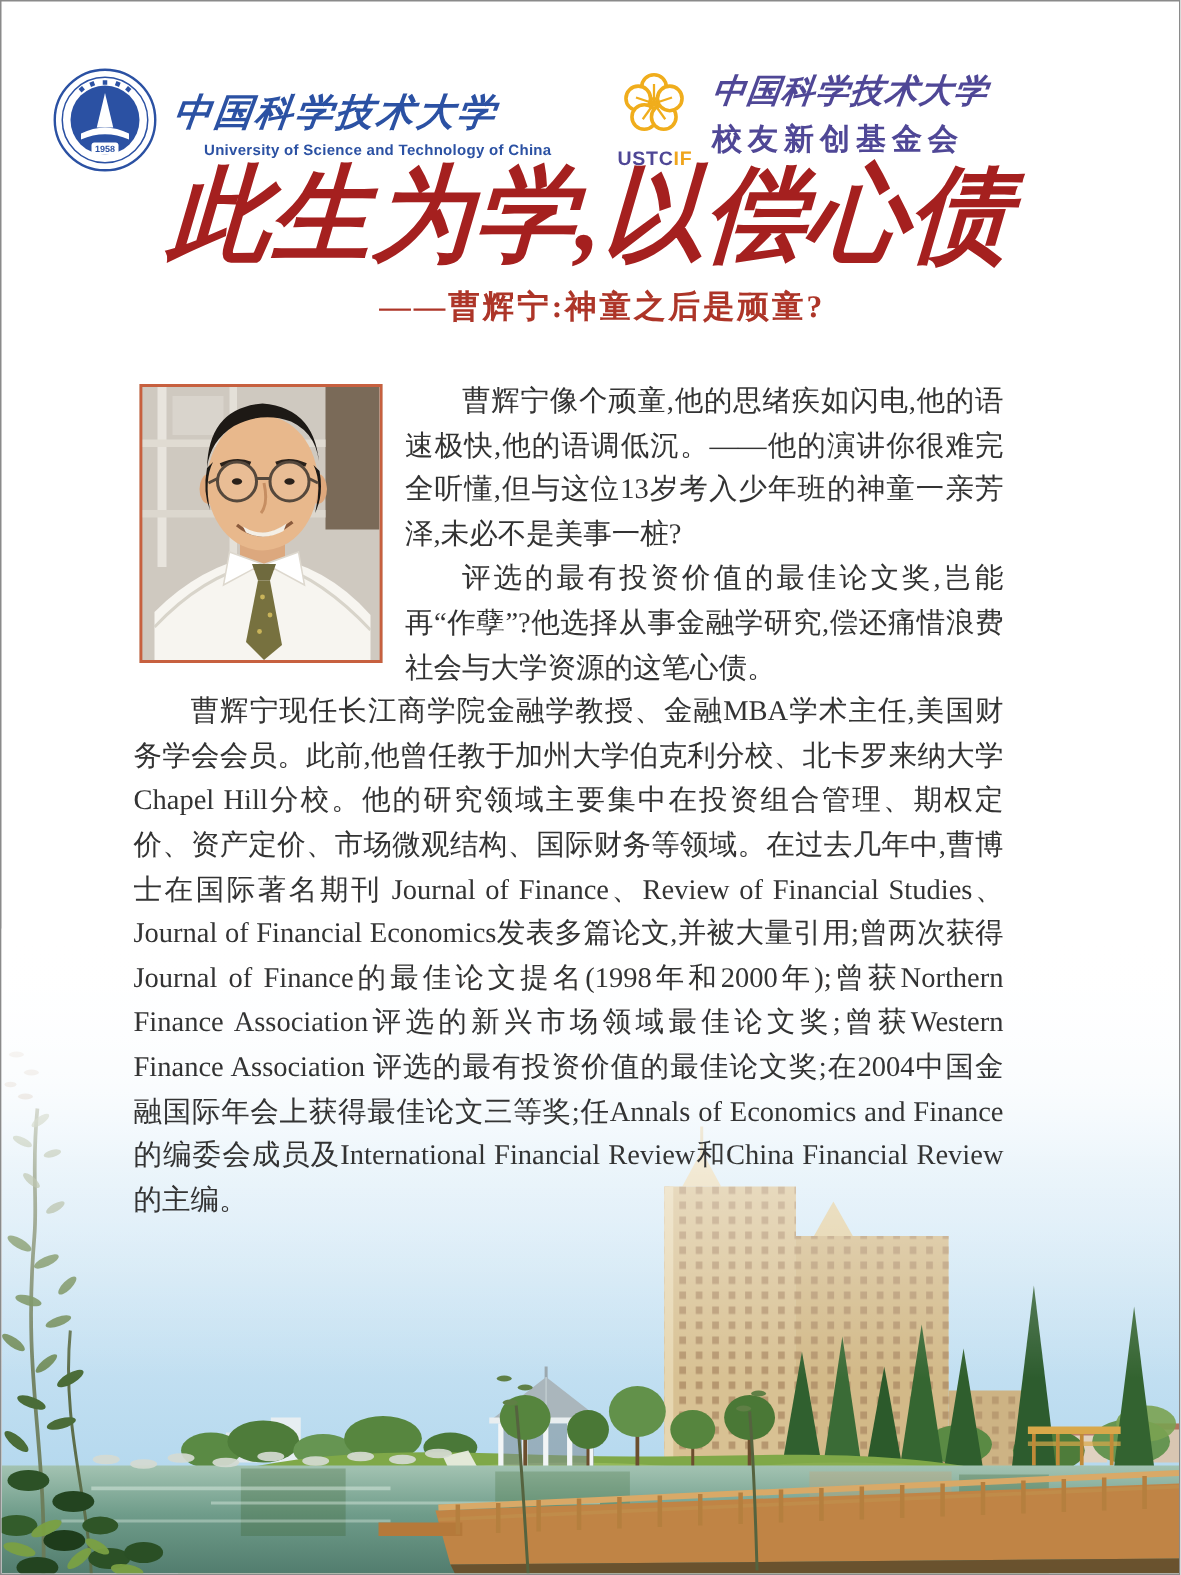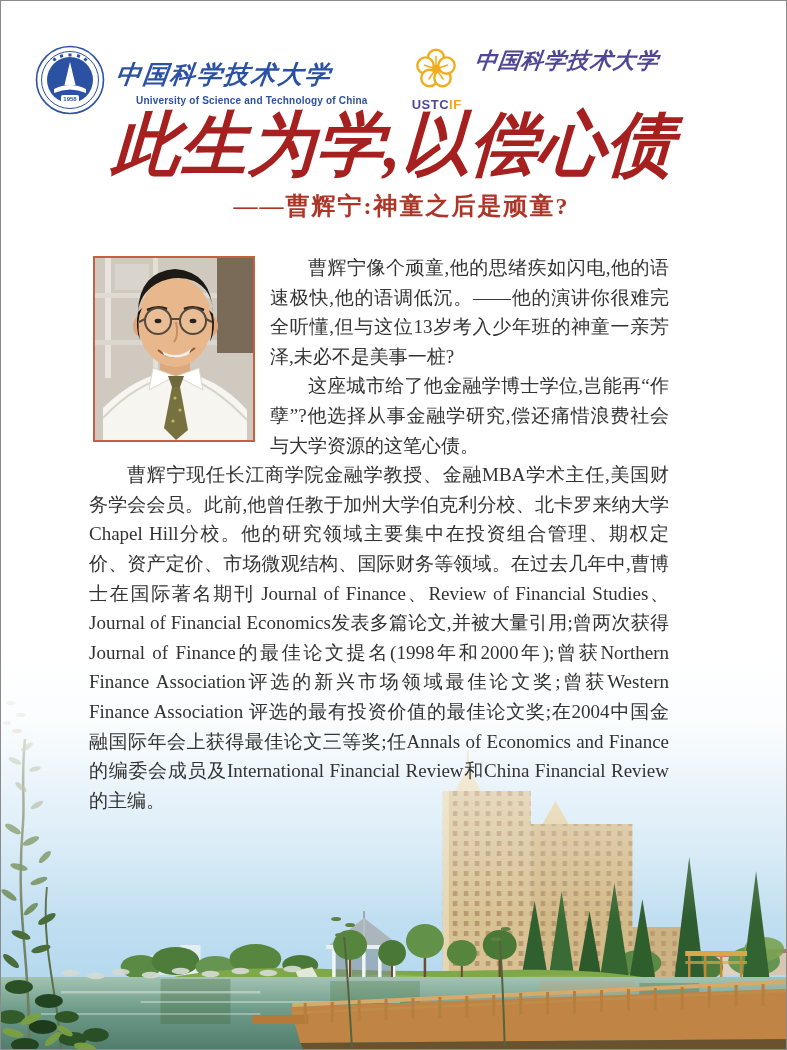--- a/index.html
+++ b/index.html
@@ -35,21 +35,21 @@
     transform:skewX(-7deg);font-style:italic;}
   .ustcif-sub{font-size:20px;font-weight:600;color:#4f4796;letter-spacing:4px;margin-top:3px;
     font-family:"Liberation Sans","DejaVu Sans",sans-serif;}
   
   .title-wrap{position:absolute;top:102px;left:0;right:0;text-align:center;z-index:3;}
   .calligraphy{
     font-size:67px;font-weight:700;color:#a5201f;white-space:nowrap;
     letter-spacing:1px;line-height:1.25;font-style:italic;
     transform:skewX(-3deg) scaleY(1.04);
   }
-  .subtitle{font-size:24px;font-weight:700;color:#ad3528;margin-top:3px;letter-spacing:2px;margin-left:16px;}
+  .subtitle{font-size:21px;font-weight:700;color:#ad3528;margin-top:3px;letter-spacing:2px;margin-left:16px;}
   
   .article{
     position:absolute;top:252px;left:88px;width:580px;z-index:3;
     font-size:19px;line-height:29.6px;color:#333333;text-align:justify;
   }
   .article p{margin:0;text-indent:2em;}
   .portrait{
     float:left;width:158px;height:182px;margin:3px 15px 4px 4px;
     border:2px solid #c7603f;background:#cfc9c0;
   }
@@ -324,20 +324,21 @@
             <line x1="24" y1="24" x2="16.5" y2="34.5"></line>
             <line x1="24" y1="24" x2="31.5" y2="34.5"></line>
             <line x1="24" y1="24" x2="36" y2="20"></line>
           </g>
           <circle cx="24" cy="24" r="2.2" fill="#f0ad1c"></circle>
         </svg>
         <div class="ustcif-word"><span class="u1">USTC</span><span class="u2">IF</span></div>
       </div>
       <div class="ustcif-names">
         <div class="ustcif-cn">中国科学技术大学</div>
+        <div class="ustcif-sub">校友新创基金会</div>
       </div>
     </div>
   </div>
 
   <div class="title-wrap">
     <div class="calligraphy">此生为学,以偿心债</div>
     <div class="subtitle">——曹辉宁:神童之后是顽童?</div>
   </div>
 
   <div class="article">
@@ -386,17 +387,17 @@
         <path d="M104,110 L82,118 L108,132 Z" fill="#ffffff" stroke="#ddd8ce" stroke-width="1"></path>
 
         <polygon points="73,118 89,118 85,129 77,129" fill="#6f6a3e"></polygon>
         <polygon points="77,129 85,129 93,172 81,182 69,170" fill="#77713f"></polygon>
         <circle cx="80" cy="140" r="1.6" fill="#c9b45a"></circle>
         <circle cx="85" cy="152" r="1.6" fill="#c9b45a"></circle>
         <circle cx="78" cy="163" r="1.6" fill="#c9b45a"></circle>
       </svg>
     </div>
     <p>曹辉宁像个顽童,他的思绪疾如闪电,他的语速极快,他的语调低沉。——他的演讲你很难完全听懂,但与这位13岁考入少年班的神童一亲芳泽,未必不是美事一桩?</p>
-    <p>这座城市给了他金融学博士学位,岂能再“作孽”?他选择从事金融学研究,偿还痛惜浪费社会与大学资源的这笔心债。</p>
+    <p>评选的最有投资价值的最佳论文奖,岂能再“作孽”?他选择从事金融学研究,偿还痛惜浪费社会与大学资源的这笔心债。</p>
     <p>曹辉宁现任长江商学院金融学教授、金融MBA学术主任,美国财务学会会员。此前,他曾任教于加州大学伯克利分校、北卡罗来纳大学 Chapel Hill分校。他的研究领域主要集中在投资组合管理、期权定价、资产定价、市场微观结构、国际财务等领域。在过去几年中,曹博士在国际著名期刊 Journal of Finance、Review of Financial Studies、Journal of Financial Economics发表多篇论文,并被大量引用;曾两次获得Journal of  Finance的最佳论文提名(1998年和2000年);曾获Northern Finance Association评选的新兴市场领域最佳论文奖;曾获Western Finance Association 评选的最有投资价值的最佳论文奖;在2004中国金融国际年会上获得最佳论文三等奖;任Annals    of Economics and Finance的编委会成员及International Financial Review和China Financial Review的主编。</p>
   </div>
 
 </div>
 
 </body></html>

